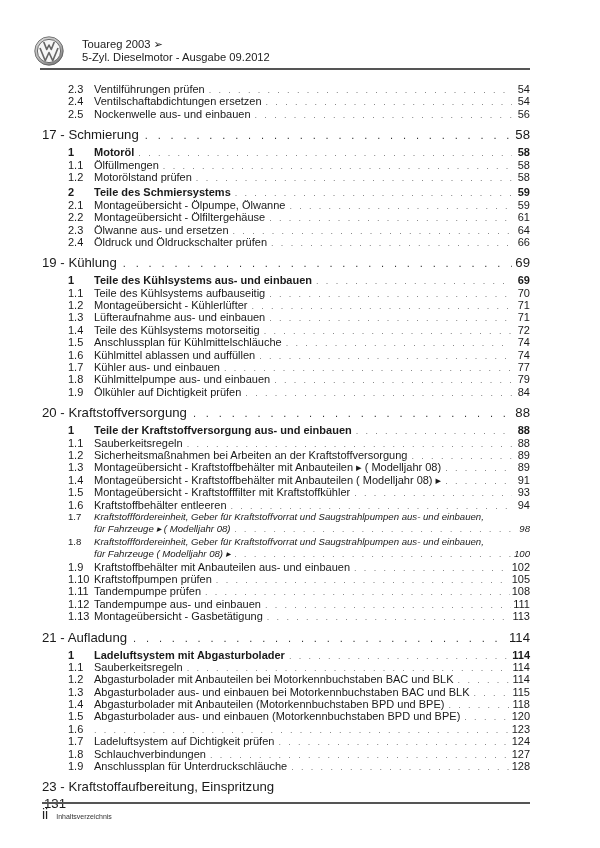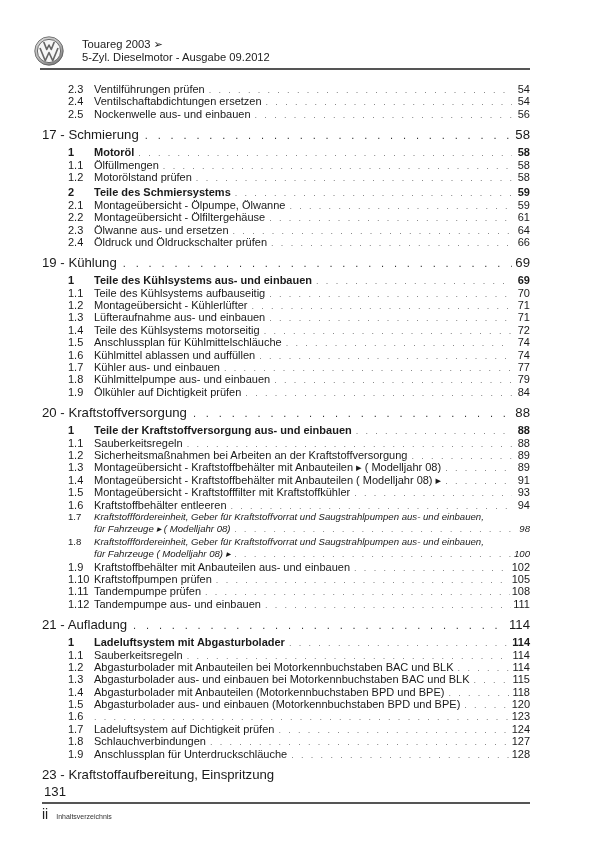--- a/index.html
+++ b/index.html
@@ -420,20 +420,26 @@
         <span class="title">Tandempumpe prüfen</span>
         <span class="dots"></span>
         <span class="pg">108</span>
       </div>
       <div class="row sub">
         <span class="num">1.12</span>
         <span class="title">Tandempumpe aus- und einbauen</span>
         <span class="dots"></span>
         <span class="pg">111</span>
       </div>
+      <div class="row sub">
+        <span class="num">1.13</span>
+        <span class="title">Montageübersicht - Gasbetätigung</span>
+        <span class="dots"></span>
+        <span class="pg">113</span>
+      </div>
     </div>
 
   <div class="row chapter">
     <span class="title">21 - Aufladung</span>
     <span class="dots"></span>
     <span class="pg">114</span>
   </div>
   <div id="ch3">
       <div class="row sub bold-row">
         <span class="num">1</span>

